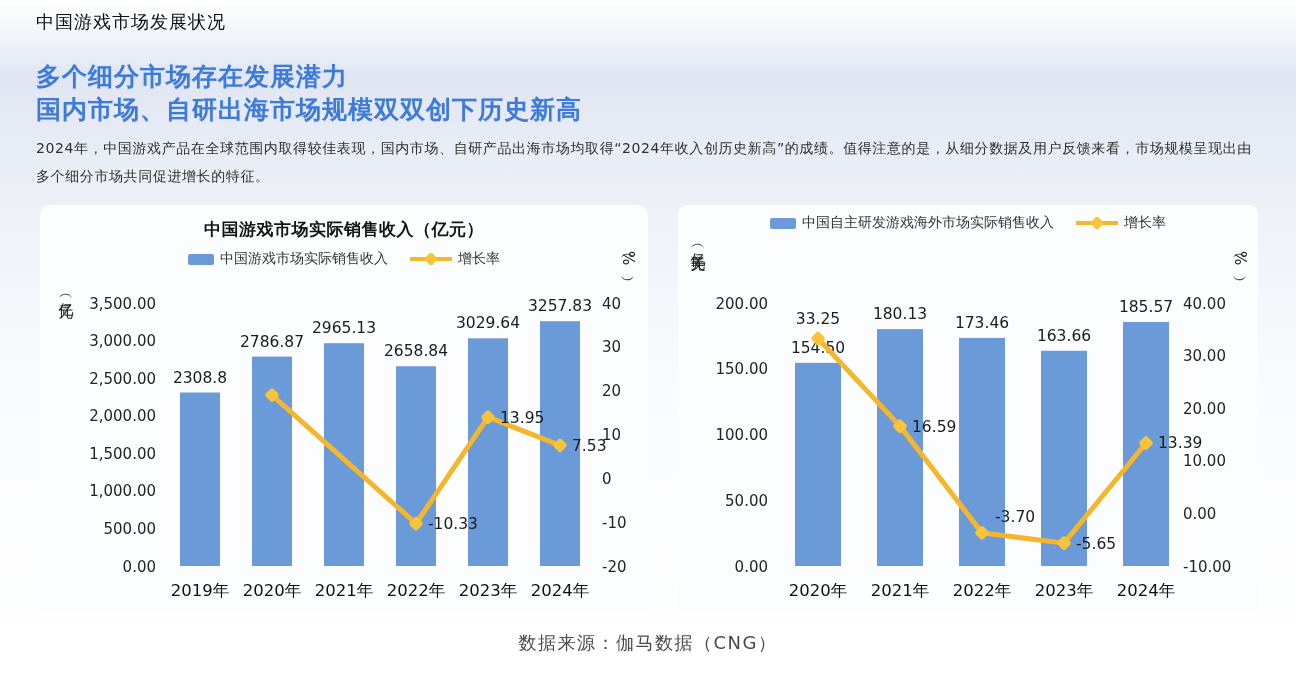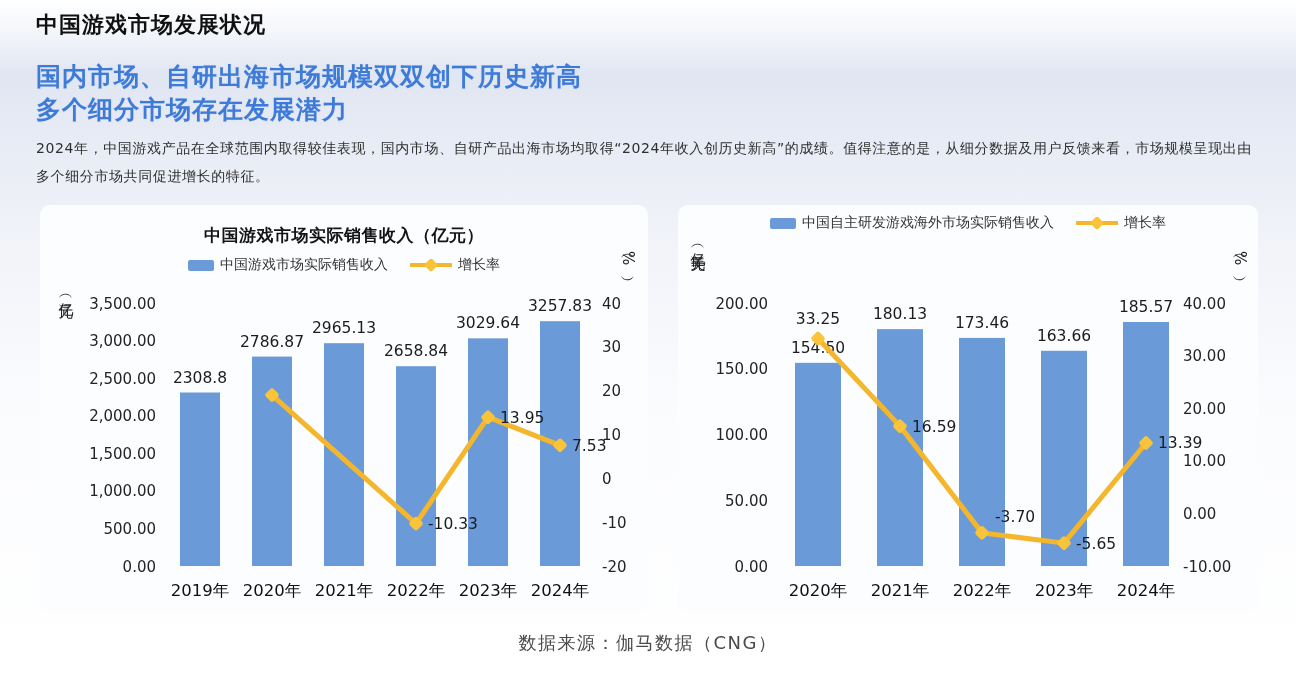--- a/index.html
+++ b/index.html
@@ -7,39 +7,39 @@
   body{
     font-family:"DejaVu Sans","Liberation Sans",sans-serif;
     overflow:hidden;
   }
   .page{
     position:relative; width:1296px; height:673px; overflow:hidden;
     background:linear-gradient(180deg,#ffffff 0%,#f3f5fa 5%,#e0e6f2 11%,#e7ebf5 20%,#f2f4f9 38%,#fbfcfe 62%,#ffffff 100%);
   }
   .page-title{
     position:absolute; left:36px; top:10px;
-    font-size:22px; font-weight:700; color:#101010; letter-spacing:1px;
+    font-size:18px; font-weight:400; color:#101010; letter-spacing:1px;
   }
   .headline{
     position:absolute; left:36px; top:60px;
     font-size:25px; font-weight:700; color:#3e7bd8; line-height:33px; letter-spacing:1px;
     text-shadow:0 0 1px rgba(120,160,220,.35);
   }
   .intro{
     position:absolute; left:36px; top:134px; width:1228px;
     font-size:14px; color:#2f2f2f; line-height:28px; letter-spacing:.6px;
   }
   .chart-card{
     position:absolute; top:205px; height:408px;
     background:#fcfdff; border-radius:10px;
   }
   .chart-card.left{ left:40px;  width:608px; }
   .chart-card.right{ left:678px; width:580px; }
   .chart-title{
-    padding-top:19px; text-align:center;
+    padding-top:13px; text-align:center;
     font-size:17px; font-weight:700; color:#141414; letter-spacing:.5px;
   }
   .legend{
     margin-top:9px; display:flex; justify-content:center; align-items:center; 
     font-size:14px; color:#333;
   }
   .legend .swatch{ width:26px; height:11px; border-radius:2px; display:inline-block; }
   .legend .grp{ display:flex; align-items:center; gap:6px; }
   .legend .grp.line-grp{ margin-left:22px;align-items:center; }
   .vaxis{
@@ -58,22 +58,22 @@
   }
 </style>
 </head>
 <body>
 
 <div class="page">
 
   <div class="page-title">中国游戏市场发展状况</div>
 
   <div class="headline">
+    <div>多个细分市场存在发展潜力</div>
     <div>国内市场、自研出海市场规模双双创下历史新高</div>
-    <div>多个细分市场存在发展潜力</div>
   </div>
 
   <div class="intro">2024年，中国游戏产品在全球范围内取得较佳表现，国内市场、自研产品出海市场均取得“2024年收入创历史新高”的成绩。值得注意的是，从细分数据及用户反馈来看，市场规模呈现出由多个细分市场共同促进增长的特征。</div>
 
   <div class="chart-card left">
     <div class="chart-title">中国游戏市场实际销售收入（亿元）</div>
     <div class="legend">
       <span class="grp">
         <span class="swatch" style="background: rgb(107, 154, 216);"></span>
         <span>中国游戏市场实际销售收入</span>

